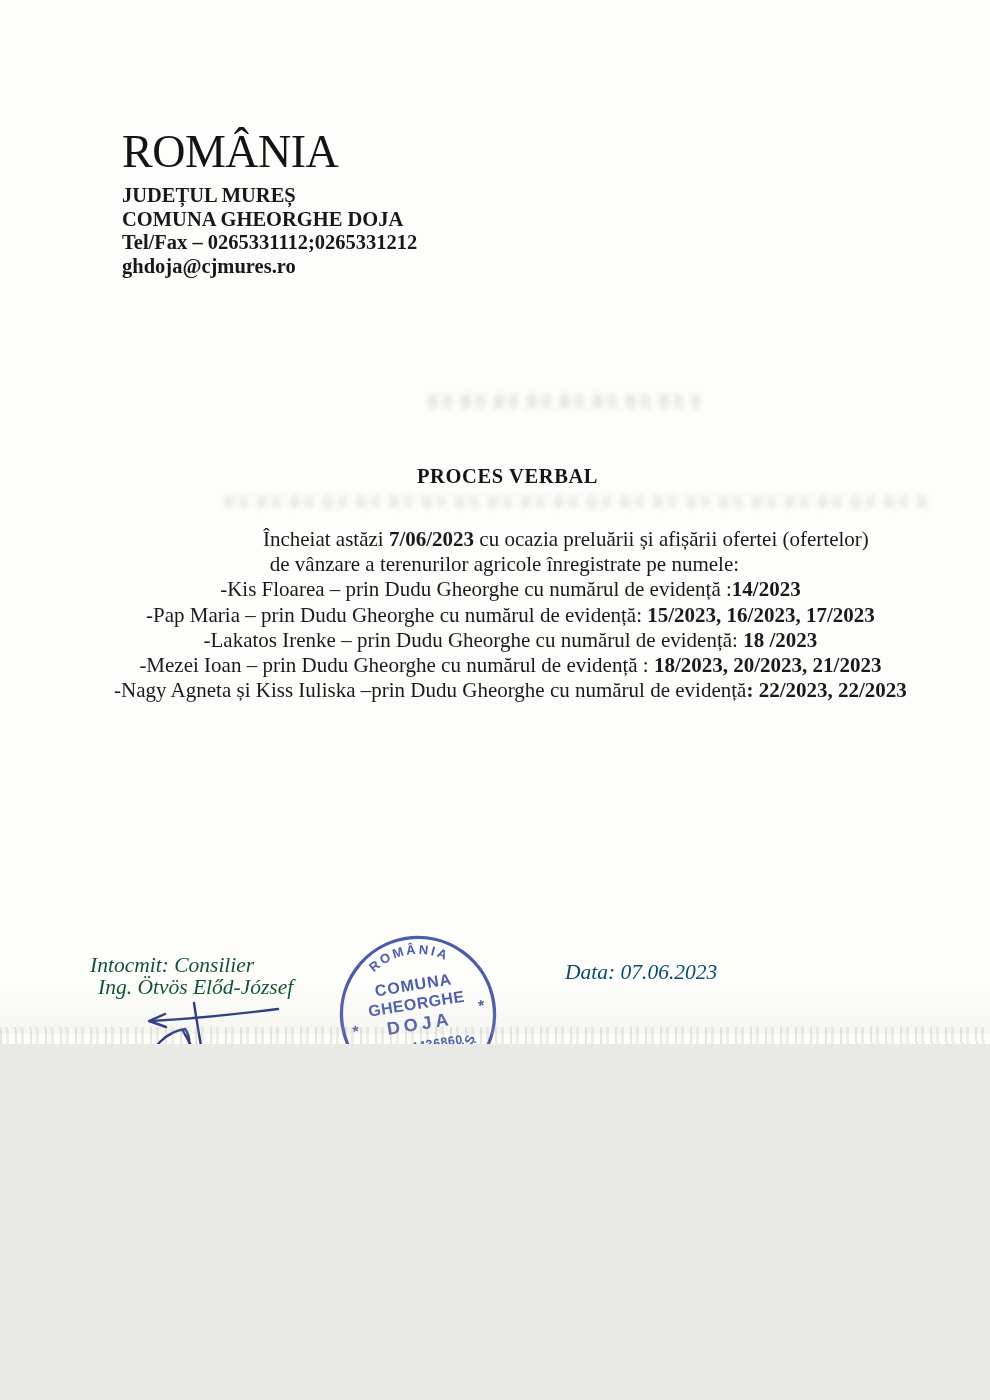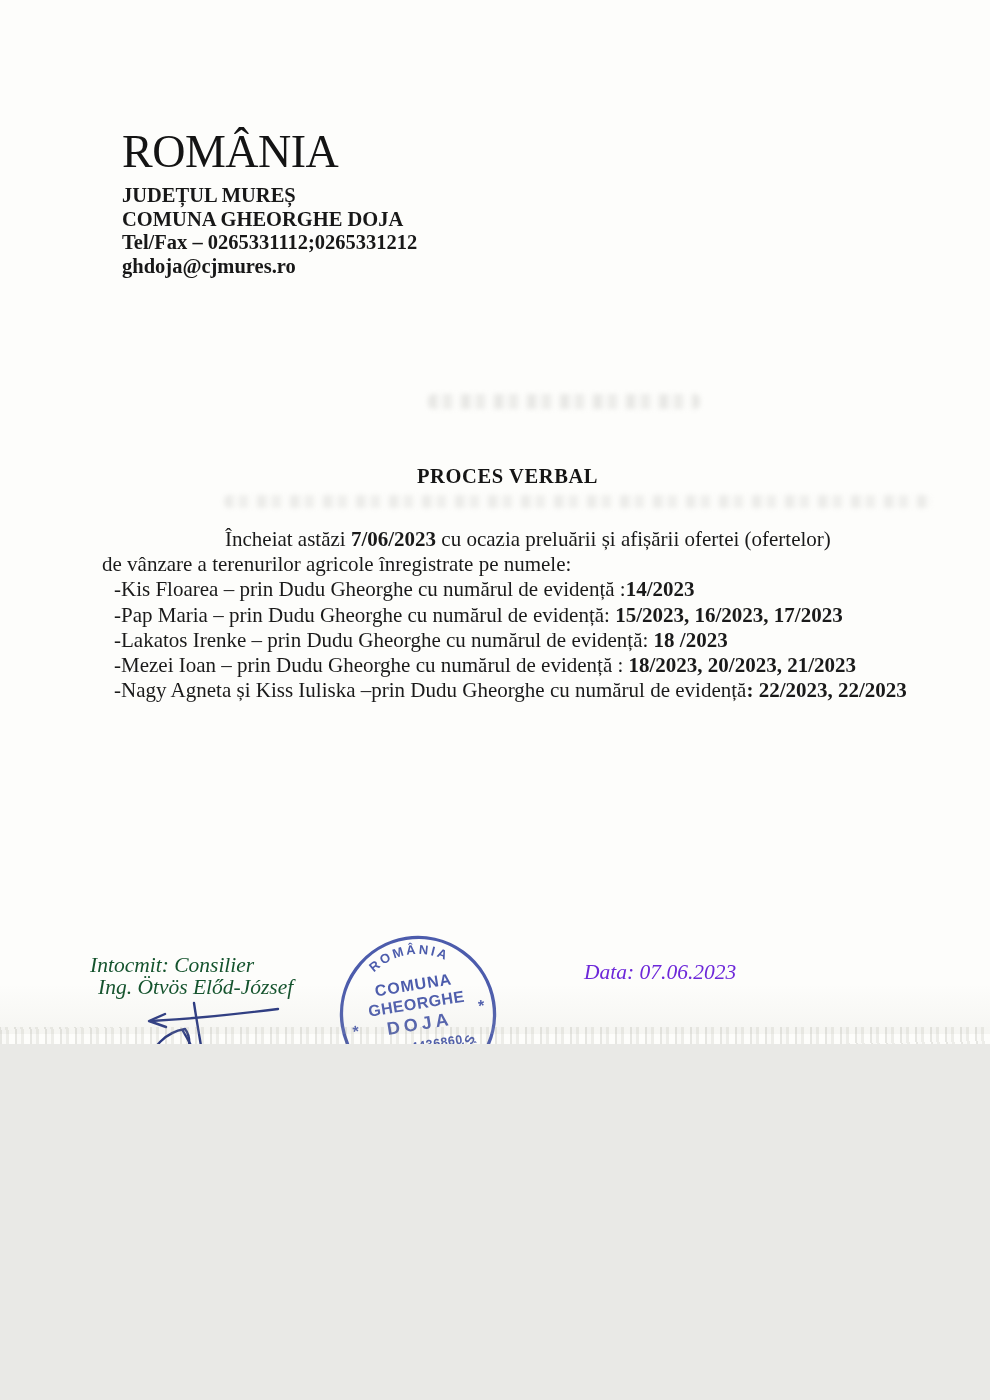--- a/index.html
+++ b/index.html
@@ -44,39 +44,39 @@
     position:absolute; left:417px; top:429px;
     font-size:20.5px; font-weight:bold; letter-spacing:.6px;
     white-space:nowrap; color:#151515;margin-top:36px;
   }
 
   
   .body-block {
     position:absolute; left:96px; top:527px;
     font-size:21px; line-height:25.2px; white-space:nowrap;
     color:#1a1a1a;
+    text-align:center;
   }
   .bline { white-space:nowrap; }
   .bline.indent  { margin-left:129px; }
   .bline.cont    { margin-left:6px; }
   .bline.entry   { margin-left:18px; }
   .bline b { font-weight:bold; }
 
   
   .prepared {
     position:absolute; left:90px; top:955px;
     font-style:italic; font-size:21.5px; line-height:21.5px;
     color:#14532d;
   }
   .prepared .l2 { padding-left:8px; }
   .date-line {
     position:absolute; left:565px; top:960px;
-    font-style:italic; font-size:21.5px; color:#6d28d9;
+    font-style:italic; font-size:21.5px; color:#0c4a6e;
     white-space:nowrap;
-    margin-left:19px;
   }
 
   
   .sig { position:absolute; left:138px; top:1000px; width:175px; height:125px; }
   .sig path { fill:none; stroke-width:2.4; stroke-linecap:round; stroke-linejoin:round; }
 
   
   .stamp {
     position:absolute; left:330px; top:926px; width:176px; height:176px;
     transform:rotate(-9deg); opacity:.92;

